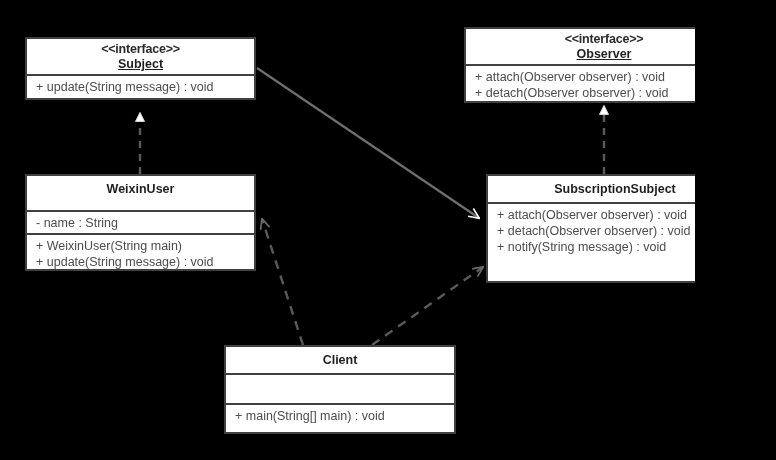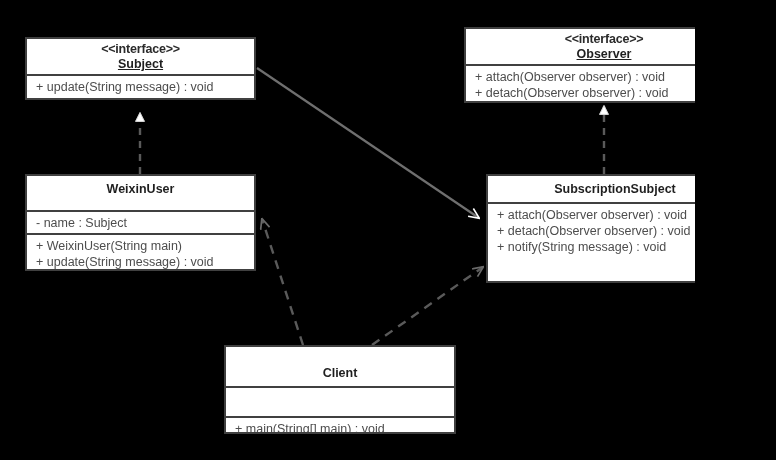--- a/index.html
+++ b/index.html
@@ -132,41 +132,41 @@
       <div class="member">+ detach(Observer observer) : void</div>
       <div class="member">+ notify(String message) : void</div>
     </div>
   </div>
 
   <div class="uml-class" style="left:25px; top:174px; width:231px; height:97px;">
     <div class="compartment head" style="padding-top:6px; padding-bottom:13px;">
       <div class="cls-name">WeixinUser</div>
     </div>
     <div class="compartment members">
-      <div class="member">- name : Subject</div>
+      <div class="member">- name : String</div>
     </div>
     <div class="compartment members">
       <div class="member">+ WeixinUser(String main)</div>
       <div class="member">+ update(String message) : void</div>
     </div>
   </div>
 
   <div class="uml-class" style="left:486px; top:174px; width:258px; height:109px;">
     <div class="compartment head" style="padding-top:6px; padding-bottom:5px;">
       <div class="cls-name">SubscriptionSubject</div>
     </div>
     <div class="compartment members">
       <div class="member">+ attach(Observer observer) : void</div>
       <div class="member">+ detach(Observer observer) : void</div>
       <div class="member">+ notify(String message) : void</div>
     </div>
   </div>
 
   <div class="uml-class" style="left:224px; top:345px; width:232px; height:89px;">
-    <div class="compartment head" style="padding-top:19px; padding-bottom:5px;">
+    <div class="compartment head" style="padding-top:6px; padding-bottom:5px;">
       <div class="cls-name">Client</div>
     </div>
     <div class="compartment members empty" style="height:30px;"></div>
     <div class="compartment members">
       <div class="member">+ main(String[] main) : void</div>
     </div>
   </div>
 
 </div>
 

